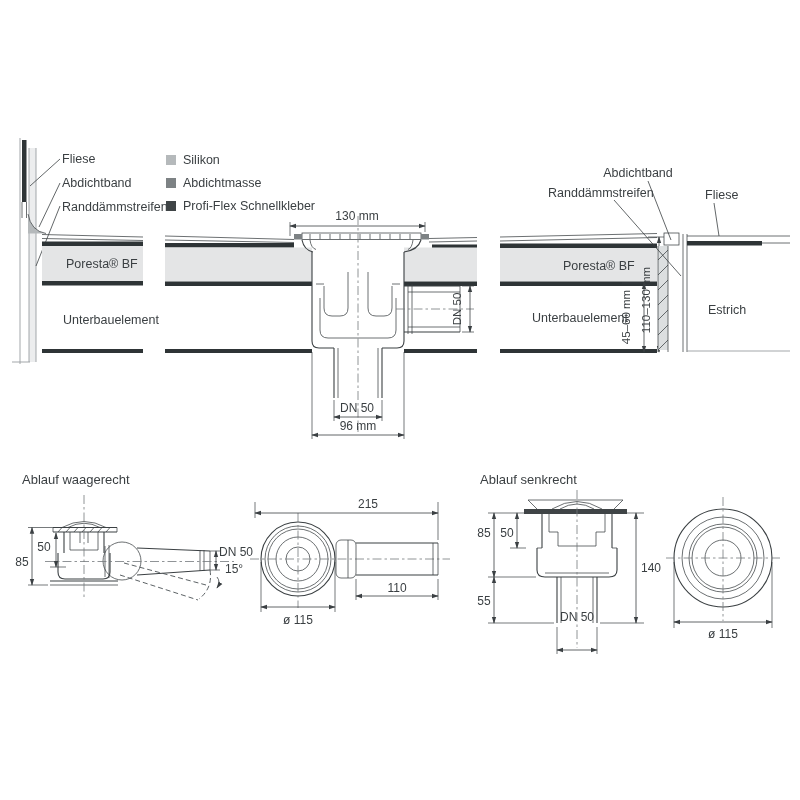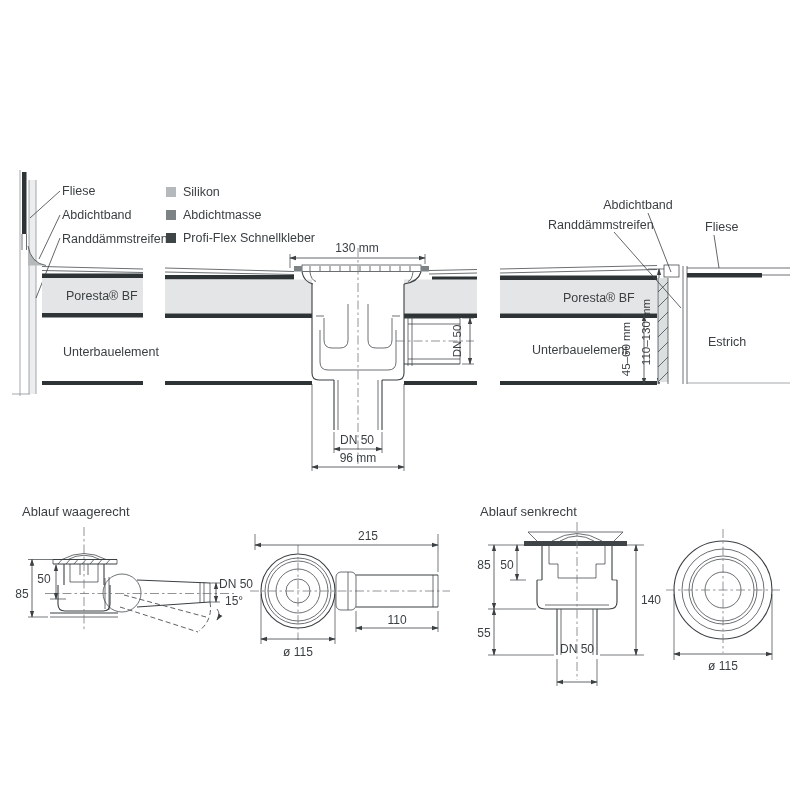--- a/index.html
+++ b/index.html
@@ -1,17 +1,17 @@
 <!DOCTYPE html>
 <html><head>
 <meta charset="utf-8">
 <style>
   html,body{margin:0;padding:0;background:#ffffff;}
   .stage{position:relative;width:800px;height:656px;background:#fff;overflow:hidden;
-         font-family:"Liberation Sans",sans-serif;margin-top:32px;}
+         font-family:"Liberation Sans",sans-serif;}
   .stage svg{position:absolute;overflow:visible;}
   svg text{font-family:"Liberation Sans",sans-serif;fill:#3a3f42;}
   .t13{font-size:13px;}
   .t125{font-size:12.5px;}
   .t12{font-size:12px;}
   .t115{font-size:11.5px;}
   .ln{stroke:#3b4043;stroke-width:1.1;fill:none;stroke-linecap:butt;}
   .lnthin{stroke:#3b4043;stroke-width:.75;fill:none;}
   .lngray{stroke:#989da0;stroke-width:.9;fill:none;}
   .dimln{stroke:#3b4043;stroke-width:.8;fill:none;}

